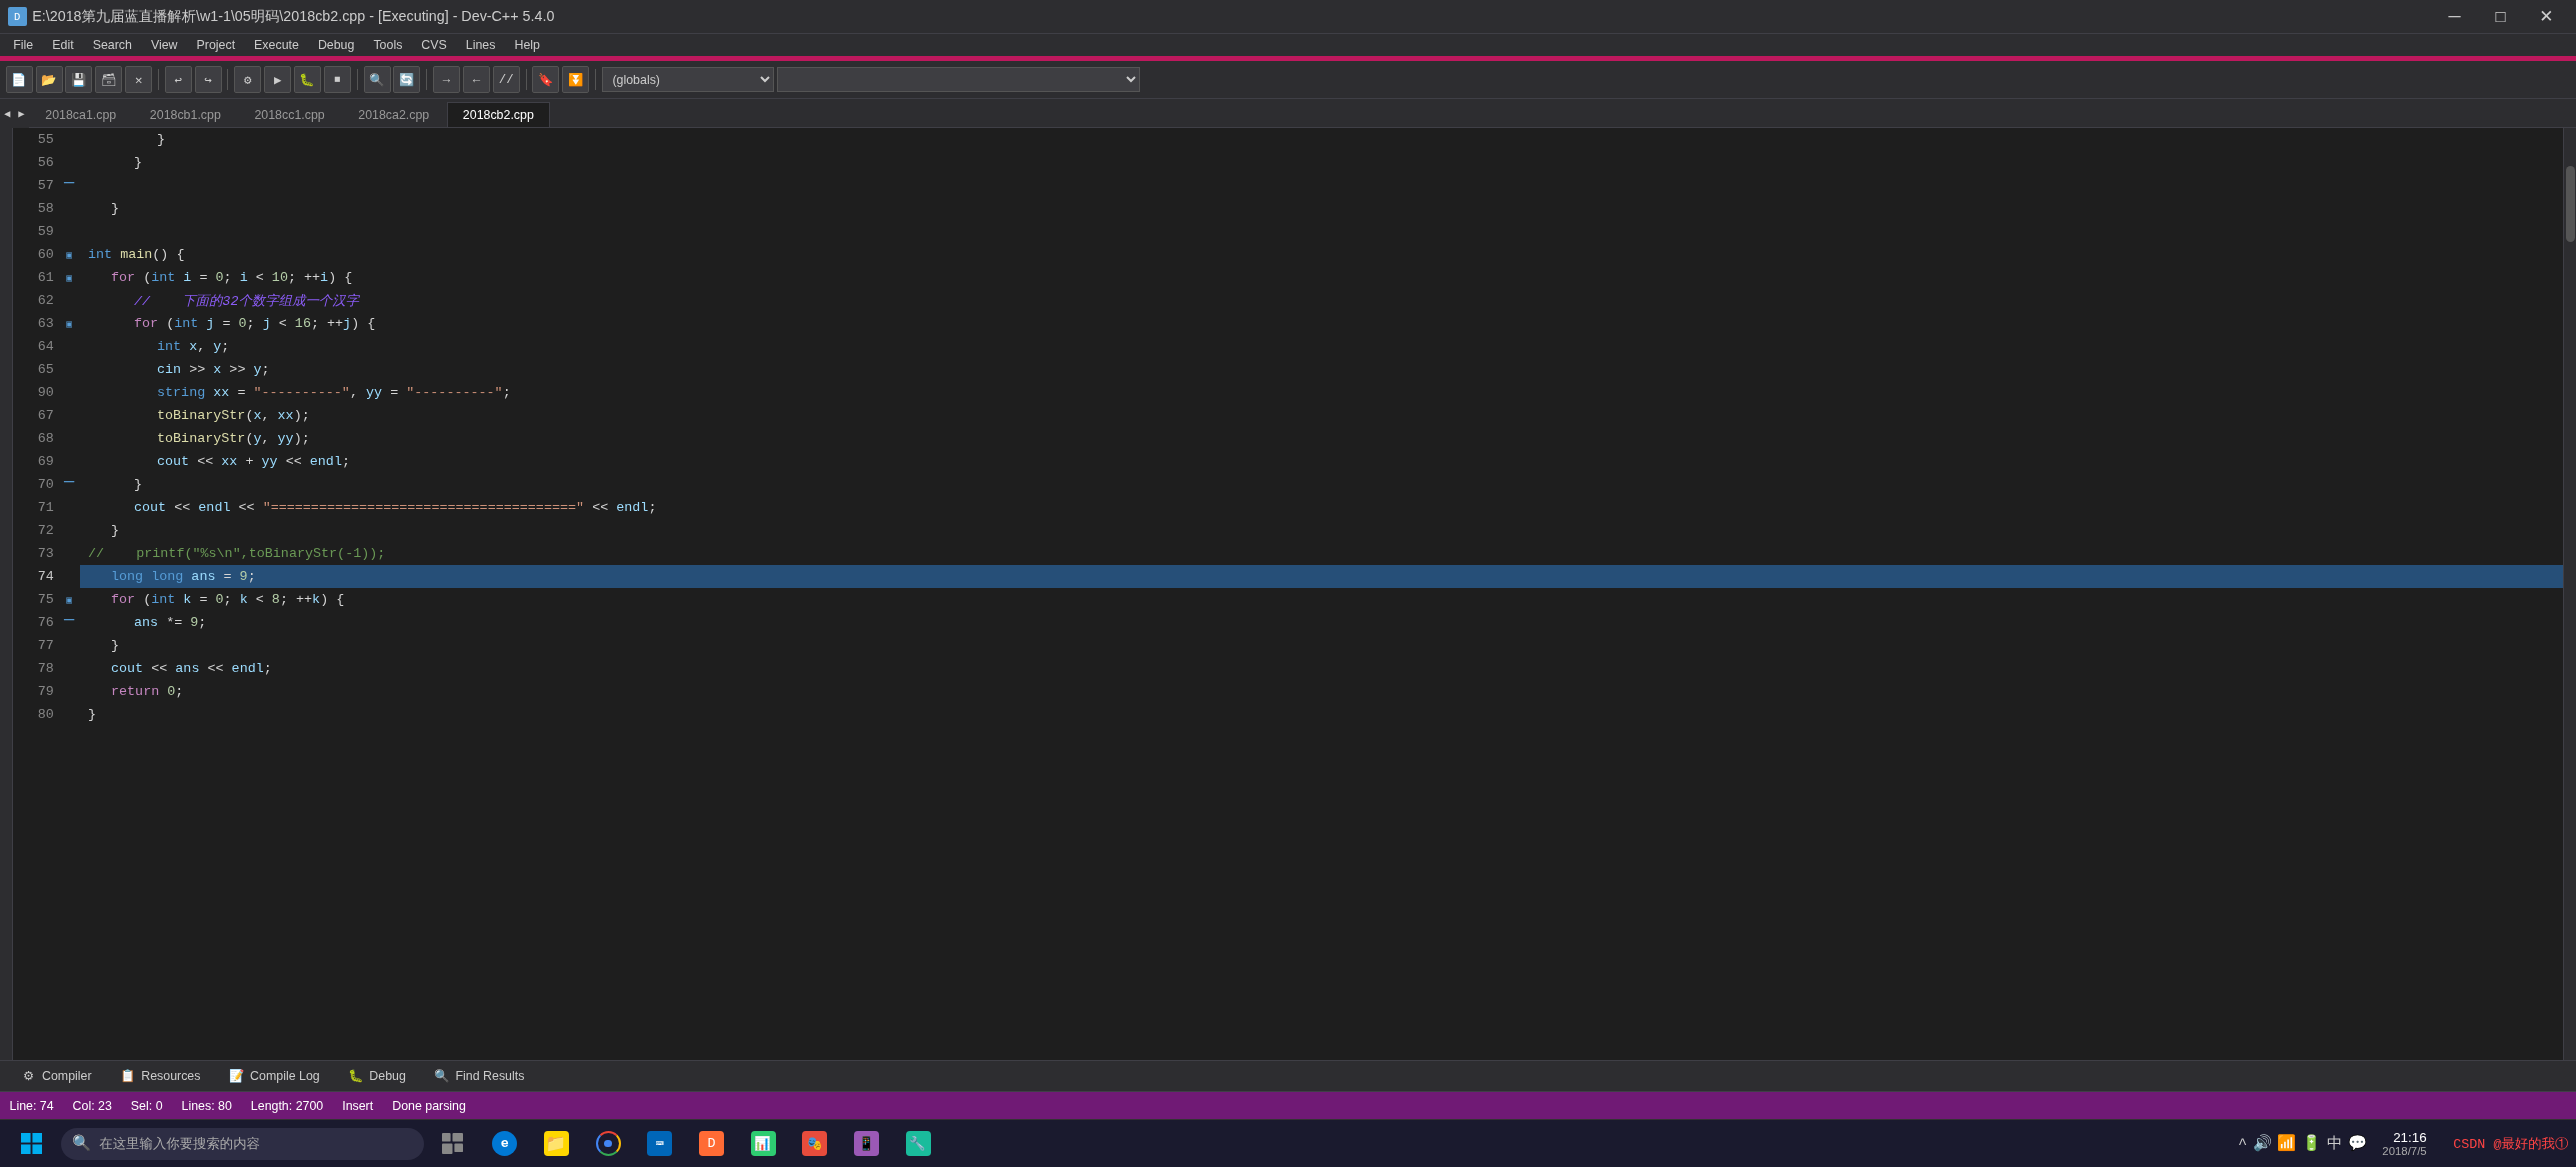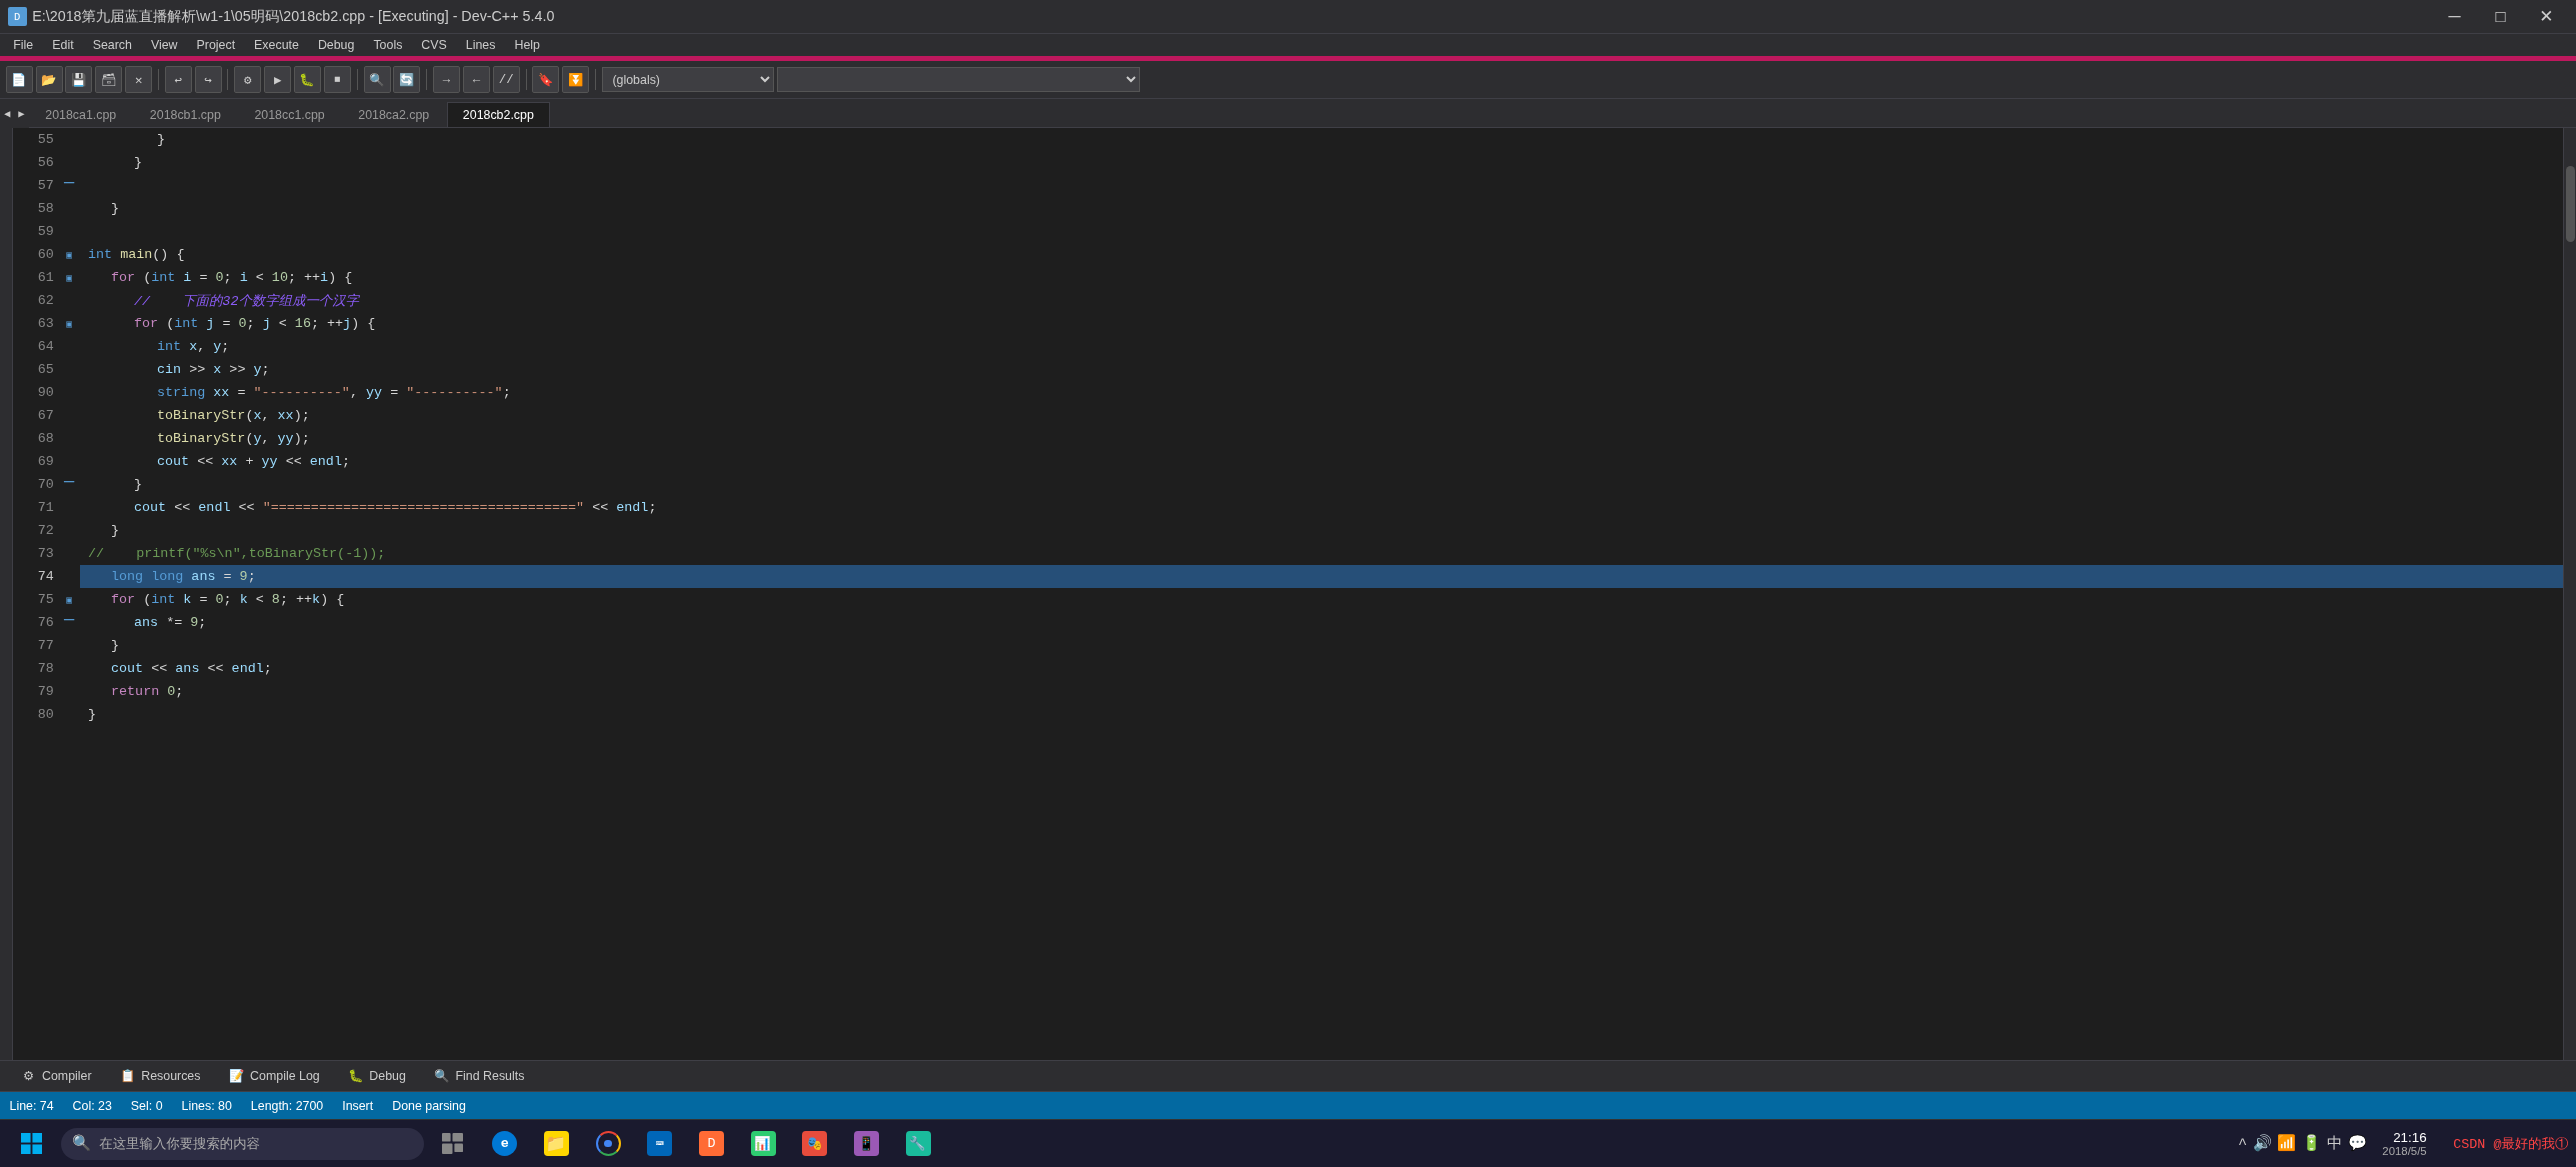--- a/index.html
+++ b/index.html
@@ -270,21 +270,21 @@
       height: 15.3px;
       display: flex;
       align-items: center;
       justify-content: center;
     }
 
     
     #status-bar {
       width: 100%;
       height: 27px;
-      background: #0369a1;
+      background: #701a75;
       display: flex;
       align-items: center;
       padding: 0 9.5px;
       gap: 19px;
     }
     .status-item {
       color: #ffffff;
       font-family: 'Segoe UI', Arial, sans-serif;
       font-size: 12.4px;
     }
@@ -716,18 +716,18 @@
     <div id="tray-icons">
       <span class="tray-icon">^</span>
       <span class="tray-icon">🔊</span>
       <span class="tray-icon">📶</span>
       <span class="tray-icon">🔋</span>
       <span class="tray-icon">中</span>
       <span class="tray-icon">💬</span>
     </div>
     <div id="clock">
       <div id="clock-time">21:16</div>
-      <div id="clock-date">2018/5/5</div>
+      <div id="clock-date">2018/7/5</div>
     </div>
     <span id="csdn-badge">CSDN @最好的我①</span>
   </div>
 </div>
 
 
 </body></html>

